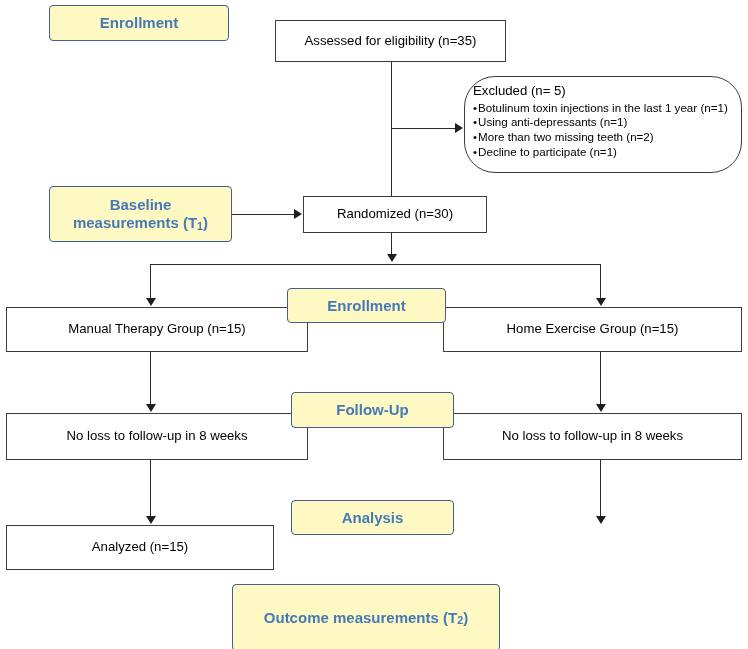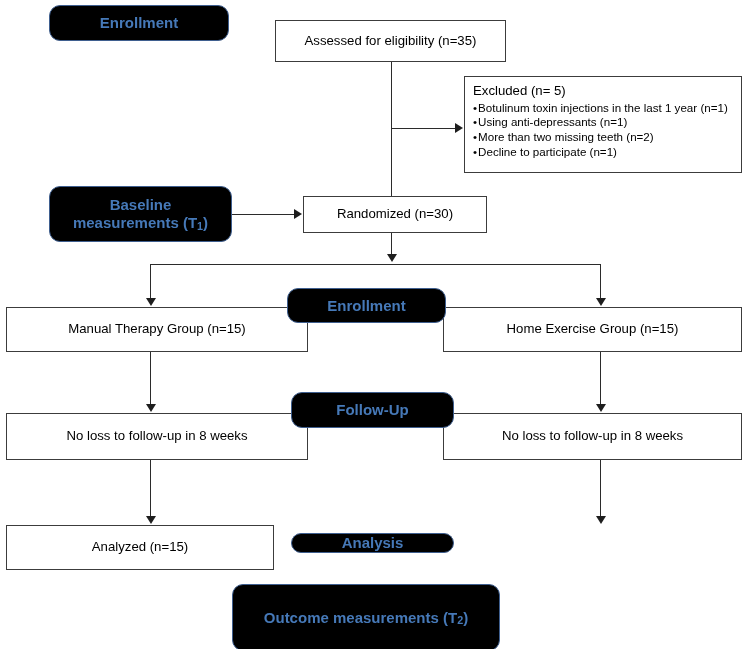--- a/index.html
+++ b/index.html
@@ -30,28 +30,29 @@
     color: #000000;
     font-size: 13.2px;
     line-height: 1.25;
     z-index: 2;
   }
   .box.left-align {
     align-items: flex-start;
     justify-content: flex-start;
     text-align: left;
     padding: 6px 8px;
+    border-radius: 31px;
   }
   
   .pill {
     position: absolute;
     box-sizing: border-box;
-    background: #000000;
+    background: #fef9c3;
     border: 1.3px solid #3f5f8f;
-    border-radius: 11px;
+    border-radius: 4px;
     display: flex;
     align-items: center;
     justify-content: center;
     text-align: center;
     color: #4679b8;
     font-weight: bold;
     font-size: 15px;
     line-height: 1.2;
     z-index: 6;
   }
@@ -184,21 +185,21 @@
   </div>
 
   <div class="vline" style="left:150px; top:460px; height:58px;"></div>
   <div class="arrow-down" style="left:146px; top:516px;"></div>
   <div class="vline" style="left:600px; top:460px; height:58px;"></div>
   <div class="arrow-down" style="left:596px; top:516px;"></div>
 
   <div class="box" style="left:6px; top:525px; width:268px; height:45px;">
     <span>Analyzed (n=15)</span>
   </div>
-  <div class="pill" style="left:291px; top:533px; width:163px; height:20px;">
+  <div class="pill" style="left:291px; top:500px; width:163px; height:35px;">
     <span>Analysis</span>
   </div>
 
   <div class="pill" style="left:232px; top:584px; width:268px; height:67px;">
     <span><span>Outcome measurements (T</span><sub>2</sub><span>)</span></span>
   </div>
 
 </div>
 
 </body></html>

